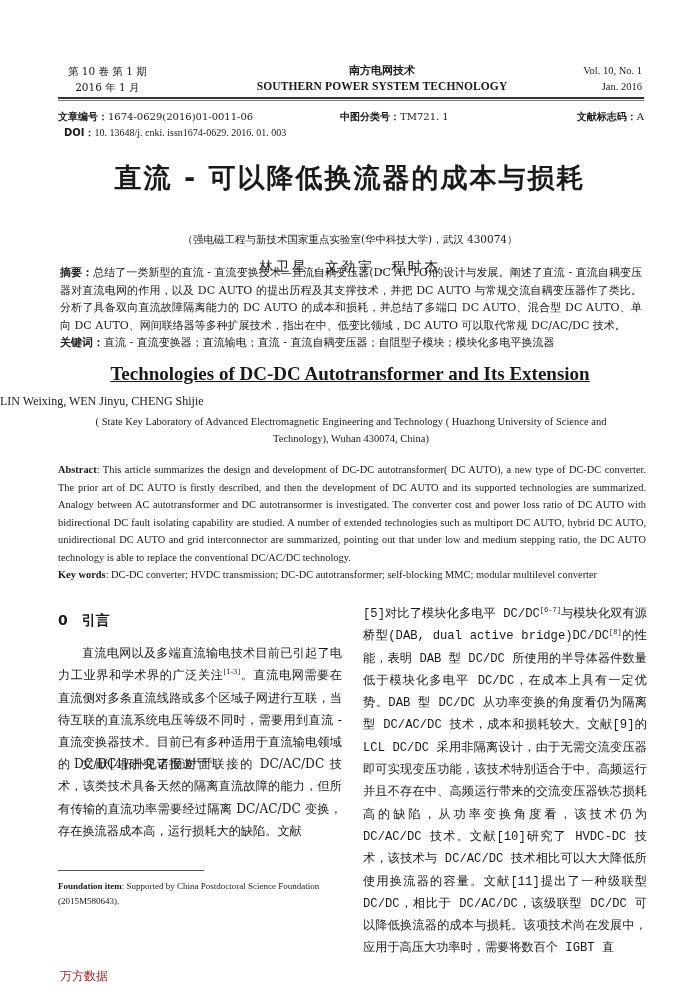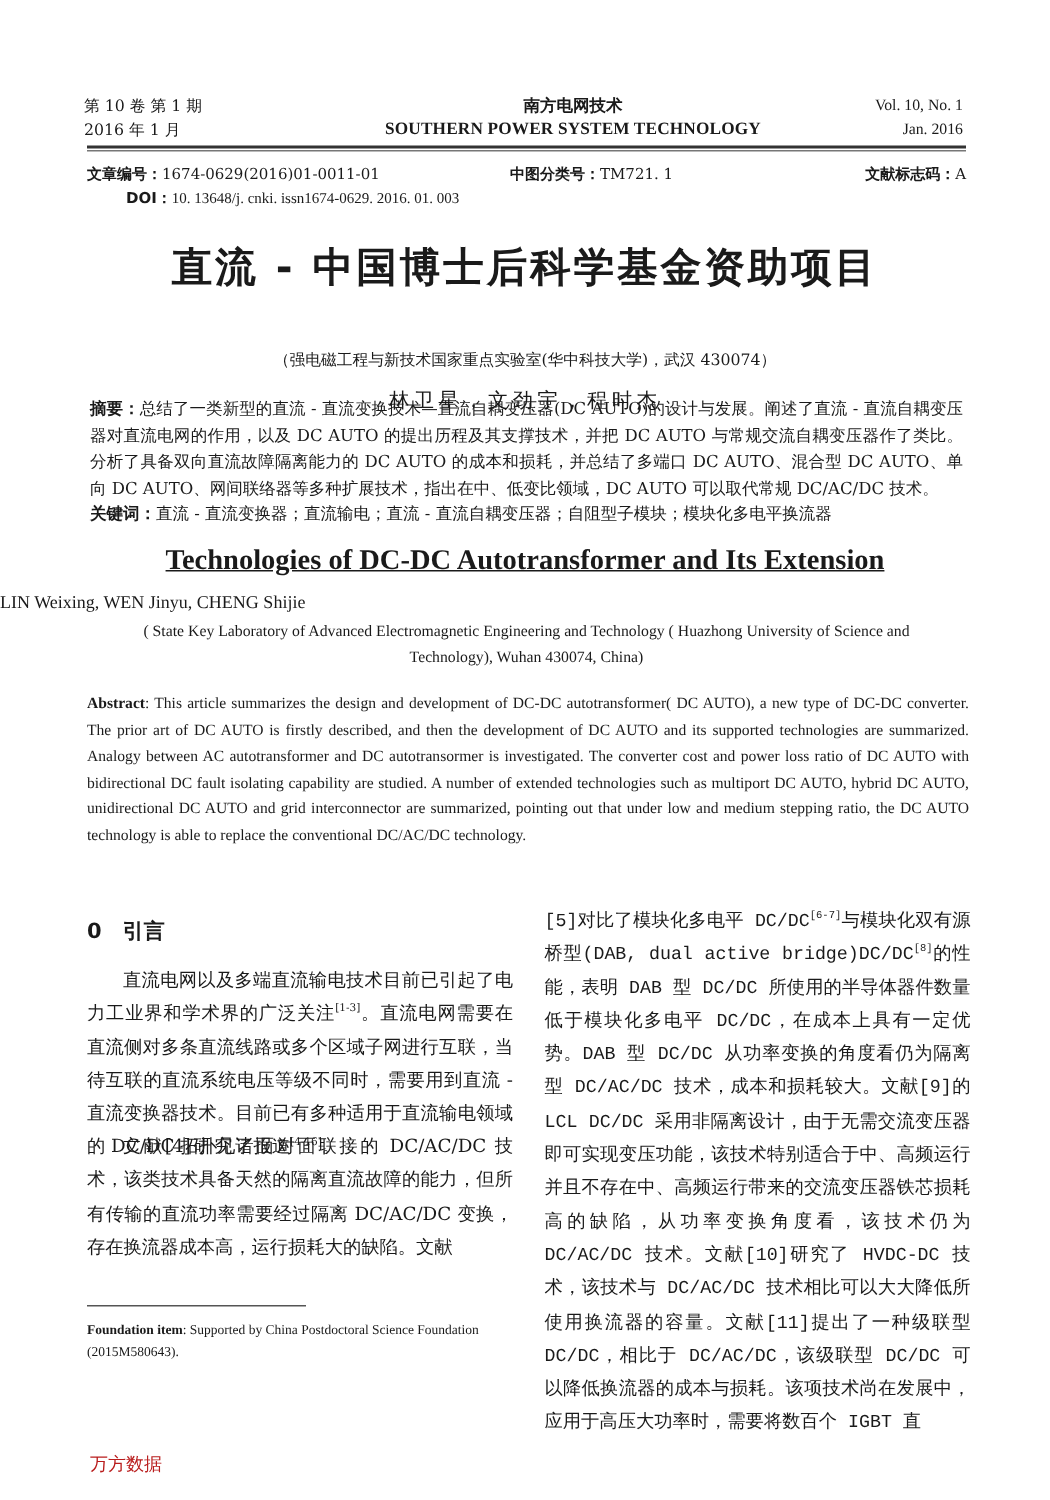--- a/index.html
+++ b/index.html
@@ -1,30 +1,30 @@
 <!DOCTYPE html>
 <html><head>
 <meta charset="utf-8">
 <style>
   html, body { margin: 0; padding: 0; background: #ffffff; }
   body { width: 700px; height: 1000px; position: relative; overflow: hidden; color: #1a1a1a;
          font-family: "DejaVu Serif", "Liberation Serif", serif; }
   .abs { position: absolute; }
-  .hdr-left { left: 56px; top: 63px; font-size: 10.5px; line-height: 16px; }
+  .hdr-left { left: 68px; top: 63px; font-size: 10.5px; line-height: 16px; text-align: center; }
   .hdr-center { left: 0; width: 700px; top: 63px; text-align: center; padding-left: 32px; }
   .hdr-center .cn { font-family: "DejaVu Sans", sans-serif; font-weight: bold; font-size: 11px; line-height: 16px; }
   .hdr-center .en { font-family: "Liberation Serif", serif; font-weight: bold; font-size: 11.5px; line-height: 15px; letter-spacing: 0.1px; }
   .hdr-right { right: 58px; top: 63px; font-size: 10.5px; line-height: 16px; text-align: right; font-family: "Liberation Serif", serif; }
   .rule1 { left: 58px; width: 586px; top: 97px; height: 2px; background: #333; }
   .rule2 { left: 58px; width: 586px; top: 100px; height: 1px; background: #777; }
   .meta-row { left: 58px; width: 586px; top: 110px; font-size: 10px; line-height: 14px; }
   .meta-row b { font-family: "DejaVu Sans", sans-serif; }
   .meta-cls { position: absolute; left: 282px; top: 0; }
   .meta-doc { position: absolute; right: 0; top: 0; }
-  .doi { left: 72px; top: 126px; font-size: 10px; line-height: 14px; font-family: "Liberation Serif", serif; padding-left: 12px; }
+  .doi { left: 52px; top: 126px; font-size: 10px; line-height: 14px; font-family: "Liberation Serif", serif; padding-left: 12px; }
   .doi b { font-family: "DejaVu Sans", sans-serif; font-weight: bold; }
   .title-cn { left: 0; width: 700px; top: 160px; text-align: center; font-family: "DejaVu Sans", sans-serif;
               font-weight: bold; font-size: 27px; letter-spacing: 2px; }
   .authors-cn { left: 0; width: 700px; top: 210px; text-align: center; font-size: 13.5px; letter-spacing: 3px; margin-top: 48px; }
   .affil-cn { left: 0; width: 700px; top: 233px; text-align: center; font-size: 10.5px; }
   .abs-cn { left: 60px; width: 582px; top: 264px; font-size: 11px; line-height: 17.5px; text-align: justify; }
   .abs-cn b { font-family: "DejaVu Sans", sans-serif; }
   .title-en { left: 0; width: 700px; top: 363px; text-align: center; font-family: "Liberation Serif", serif;
               font-weight: bold; font-size: 19px; text-decoration: underline; }
   .authors-en { left: 0; width: 700px; top: 394px; text-align: left; font-family: "Liberation Serif", serif; font-size: 12px; }
@@ -57,43 +57,44 @@
   <div class="en">SOUTHERN POWER SYSTEM TECHNOLOGY</div>
 </div>
 <div class="abs hdr-right">
   <div>Vol. 10, No. 1</div>
   <div>Jan. 2016</div>
 </div>
 <div class="abs rule1"></div>
 <div class="abs rule2"></div>
 
 <div class="abs meta-row">
-  <span><b>文章编号：</b><span>1674-0629(2016)01-0011-01</span></span>
+  <span><b>文章编号：</b><span>1674-0629(2016)01-0011-06</span></span>
   <span class="meta-cls"><b>中图分类号：</b><span>TM721. 1</span></span>
   <span class="meta-doc"><b>文献标志码：</b><span>A</span></span>
 </div>
 <div class="abs doi">
   <b>DOI：</b><span>10. 13648/j. cnki. issn1674-0629. 2016. 01. 003</span>
 </div>
 
-<div class="abs title-cn">直流 - 中国博士后科学基金资助项目</div>
+<div class="abs title-cn">直流 - 可以降低换流器的成本与损耗</div>
 <div class="abs authors-cn">林卫星，文劲宇，程时杰</div>
 <div class="abs affil-cn">（强电磁工程与新技术国家重点实验室(华中科技大学)，武汉 430074）</div>
 
 <div class="abs abs-cn">
   <div><b>摘要：</b><span>总结了一类新型的直流 - 直流变换技术—直流自耦变压器(DC AUTO)的设计与发展。阐述了直流 - 直流自耦变压器对直流电网的作用，以及 DC AUTO 的提出历程及其支撑技术，并把 DC AUTO 与常规交流自耦变压器作了类比。分析了具备双向直流故障隔离能力的 DC AUTO 的成本和损耗，并总结了多端口 DC AUTO、混合型 DC AUTO、单向 DC AUTO、网间联络器等多种扩展技术，指出在中、低变比领域，DC AUTO 可以取代常规 DC/AC/DC 技术。</span></div>
   <div><b>关键词：</b><span>直流 - 直流变换器；直流输电；直流 - 直流自耦变压器；自阻型子模块；模块化多电平换流器</span></div>
 </div>
 
 <div class="abs title-en">Technologies of DC-DC Autotransformer and Its Extension</div>
 <div class="abs authors-en">LIN Weixing, WEN Jinyu, CHENG Shijie</div>
 <div class="abs affil-en">( State Key Laboratory of Advanced Electromagnetic Engineering and Technology ( Huazhong University of Science and Technology), Wuhan 430074, China)</div>
 
 <div class="abs abs-en">
   <div><b>Abstract</b><span>: This article summarizes the design and development of DC-DC autotransformer( DC AUTO), a new type of DC-DC converter. The prior art of DC AUTO is firstly described, and then the development of DC AUTO and its supported technologies are summarized. Analogy between AC autotransformer and DC autotransormer is investigated. The converter cost and power loss ratio of DC AUTO with bidirectional DC fault isolating capability are studied. A number of extended technologies such as multiport DC AUTO, hybrid DC AUTO, unidirectional DC AUTO and grid interconnector are summarized, pointing out that under low and medium stepping ratio, the DC AUTO technology is able to replace the conventional DC/AC/DC technology.</span></div>
+  <div><b>Key words</b><span>: DC-DC converter; HVDC transmission; DC-DC autotransformer; self-blocking MMC; modular multilevel converter</span></div>
 </div>
 
 <div class="abs sec-head">
   <span class="num">0</span><span>引言</span>
 </div>
 
 <div class="abs col col-left p1"><span>直流电网以及多端直流输电技术目前已引起了电力工业界和学术界的广泛关注</span><sup>[1-3]</sup><span>。直流电网需要在直流侧对多条直流线路或多个区域子网进行互联，当待互联的直流系统电压等级不同时，需要用到直流 - 直流变换器技术。目前已有多种适用于直流输电领域的 DC/DC 拓扑见诸报道</span><sup>[4-16]</sup><span>。</span></div>
 <div class="abs col col-left p2">文献[4]研究了面对面联接的 DC/AC/DC 技术，该类技术具备天然的隔离直流故障的能力，但所有传输的直流功率需要经过隔离 DC/AC/DC 变换，存在换流器成本高，运行损耗大的缺陷。文献</div>
 
 <div class="abs col col-right"><span>[5]对比了模块化多电平 DC/DC</span><sup>[6-7]</sup><span>与模块化双有源桥型(DAB, dual active bridge)DC/DC</span><sup>[8]</sup><span>的性能，表明 DAB 型 DC/DC 所使用的半导体器件数量低于模块化多电平 DC/DC，在成本上具有一定优势。DAB 型 DC/DC 从功率变换的角度看仍为隔离型 DC/AC/DC 技术，成本和损耗较大。文献[9]的 LCL DC/DC 采用非隔离设计，由于无需交流变压器即可实现变压功能，该技术特别适合于中、高频运行并且不存在中、高频运行带来的交流变压器铁芯损耗高的缺陷，从功率变换角度看，该技术仍为 DC/AC/DC 技术。文献[10]研究了 HVDC-DC 技术，该技术与 DC/AC/DC 技术相比可以大大降低所使用换流器的容量。文献[11]提出了一种级联型 DC/DC，相比于 DC/AC/DC，该级联型 DC/DC 可以降低换流器的成本与损耗。该项技术尚在发展中，应用于高压大功率时，需要将数百个 IGBT 直</span></div>

